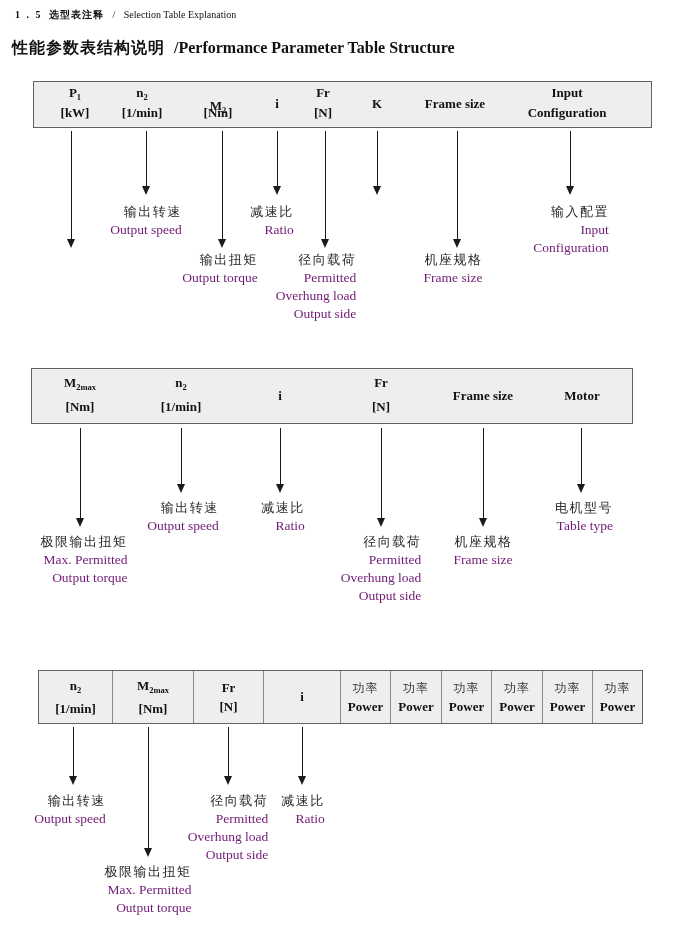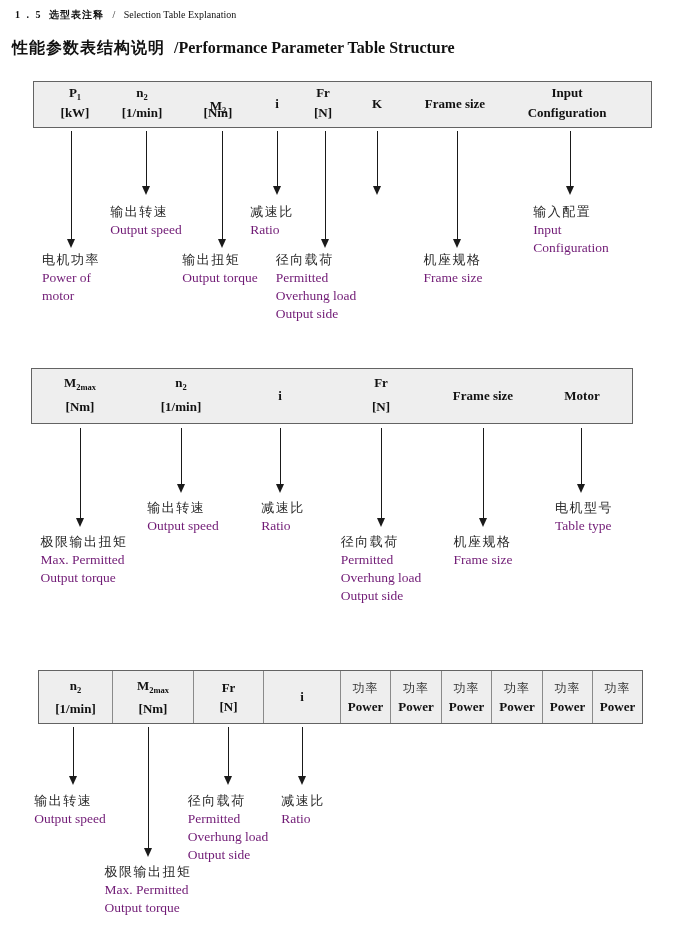--- a/index.html
+++ b/index.html
@@ -24,21 +24,21 @@
        justify-content:center;align-items:center;gap:5px;}
   .t3c:last-child{border-right:none;}
   .t3c .b{font-weight:bold;font-size:13px;line-height:14px;white-space:nowrap;}
   .t3c .zh{font-family:"DejaVu Sans",sans-serif;font-size:12px;line-height:14px;letter-spacing:1px;color:#333;}
   
   .arr{position:absolute;width:1px;background:#1a1a1a;}
   .arr::after{content:"";position:absolute;left:-4px;bottom:-9px;width:0;height:0;
               border-left:4px solid transparent;border-right:4px solid transparent;
               border-top:9px solid #1a1a1a;}
   
-  .callout{position:absolute;transform:translateX(-50%);text-align:left;white-space:nowrap;}
+  .callout{position:absolute;transform:translateX(-50%);text-align:right;white-space:nowrap;}
   .callout .zh{font-family:"DejaVu Sans",sans-serif;font-size:13px;line-height:19px;letter-spacing:1.5px;color:#2a2a2a;}
   .callout .en{font-size:13.5px;line-height:18px;color:#701a75;}
 </style>
 </head>
 <body>
 
 <div class="page">
 
   <div class="title" style="left:15px;top:8px;">
     <span class="tnum">1 . 5</span>
@@ -88,25 +88,20 @@
   </div>
   <div class="callout" style="left:272px;top:202px;">
     <div class="zh">减速比</div>
     <div class="en">Ratio</div>
   </div>
   <div class="callout" style="left:571px;top:202px;">
     <div class="zh">输入配置</div>
     <div class="en">Input</div>
     <div class="en">Configuration</div>
   </div>
-  <div class="callout" style="left:71px;top:250px;">
-    <div class="zh">电机功率</div>
-    <div class="en">Power of</div>
-    <div class="en">motor</div>
-  </div>
   <div class="callout" style="left:220px;top:250px;">
     <div class="zh">输出扭矩</div>
     <div class="en">Output torque</div>
   </div>
   <div class="callout" style="left:316px;top:250px;">
     <div class="zh">径向载荷</div>
     <div class="en">Permitted</div>
     <div class="en">Overhung load</div>
     <div class="en">Output side</div>
   </div>

